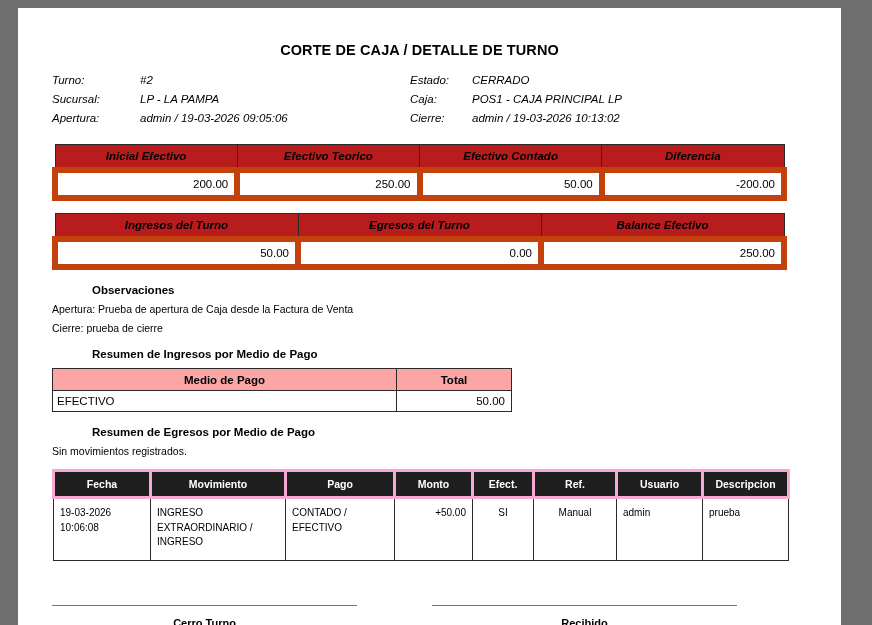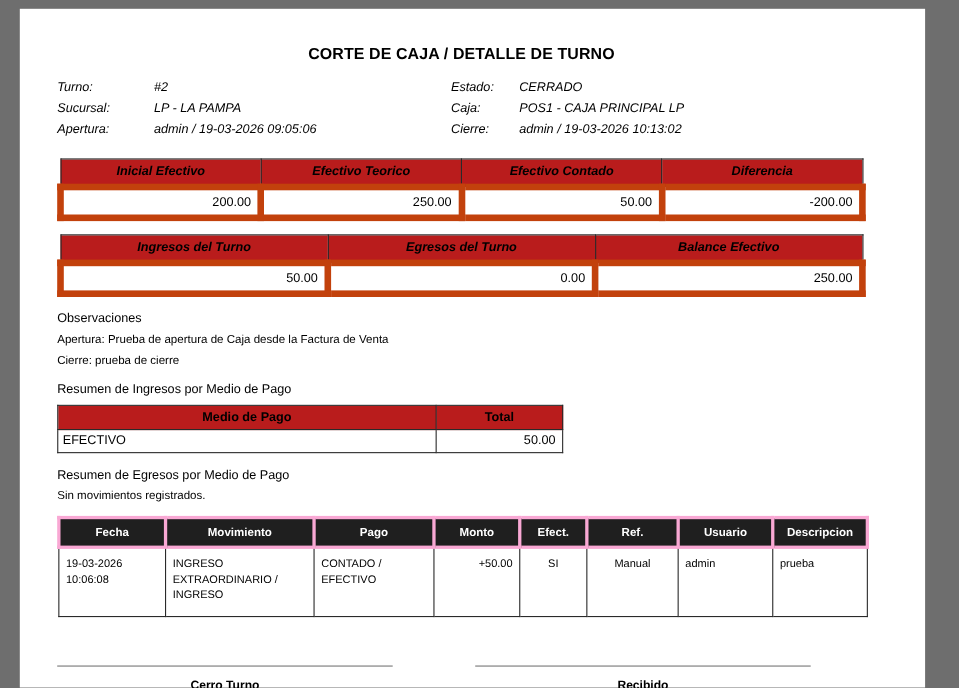--- a/index.html
+++ b/index.html
@@ -84,42 +84,43 @@
     border: 6px solid #c2410c;
     text-align: right;
     height: 22px;
     padding: 0 6px;
     font-size: 11.5px;
   }
 
   
   .sec-head {
     font-size: 11.5px;
-    font-weight: normal;
+    font-weight: bold;
     color: #000;
     margin-top: 14px;
     margin-bottom: 0;
+    margin-left: 40px;
   }
   .sec-line {
     font-size: 10.5px;
     color: #000;
     margin-top: 7px;
   }
 
   
   table.mp {
     border-collapse: collapse;
     width: 459px;
     table-layout: fixed;
     margin-top: 8px;
     font-size: 11.5px;
     color: #000;
   }
   table.mp th {
-    background: #b91c1c;
+    background: #fca5a5;
     border: 1px solid #2a2a2a;
     font-weight: bold;
     text-align: center;
     height: 21px;
     padding: 0 4px;
     font-size: 11.5px;
     margin-left: 44px;
   }
   table.mp td {
     border: 1px solid #2a2a2a;

